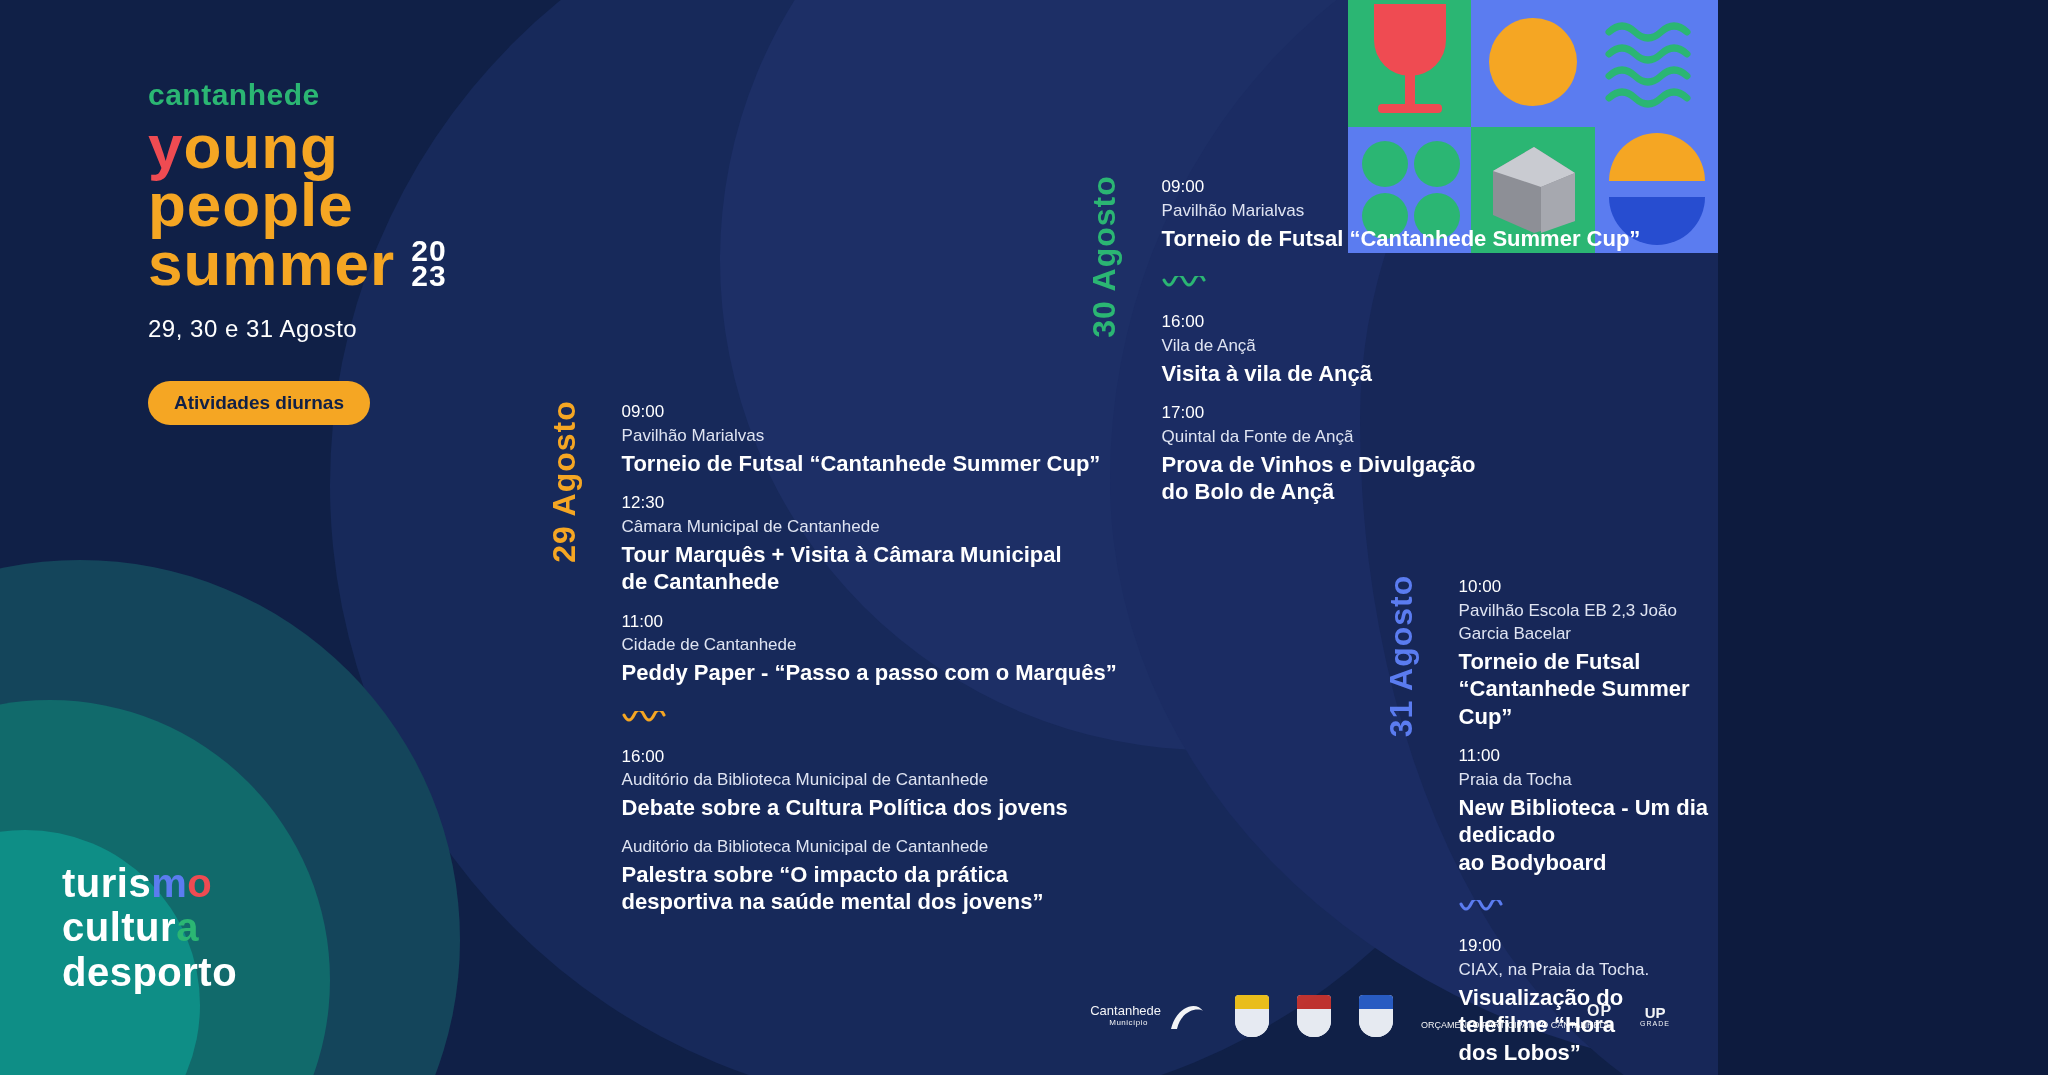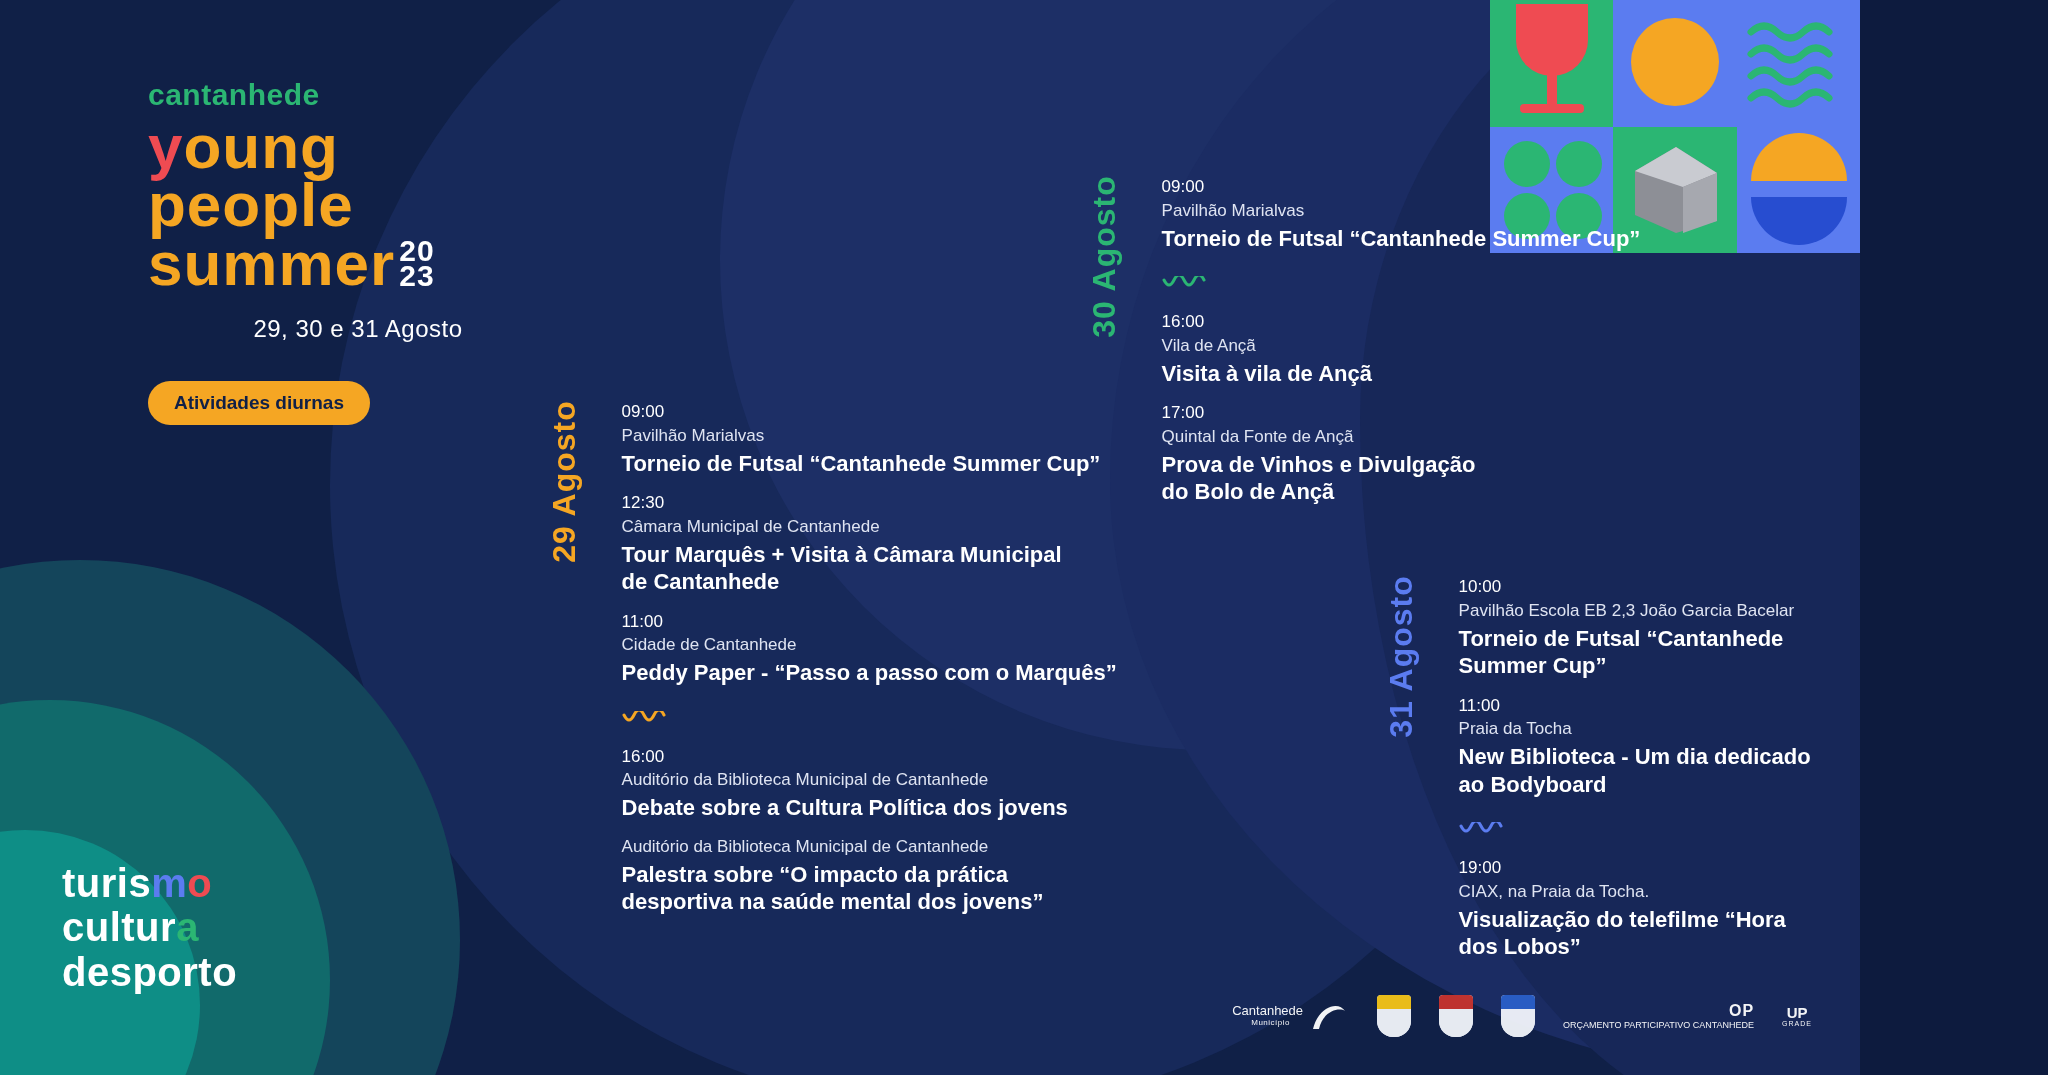--- a/index.html
+++ b/index.html
@@ -9,21 +9,21 @@
   }
   body {
     width: 2048px;
     height: 1075px;
     overflow: hidden;
     font-family: "Liberation Sans", sans-serif;
     color: #ffffff;
   }
   .poster {
     position: relative;
-    width: 1860px;
+    width: 1718px;
     height: 1075px;
     background: #102047;
     overflow: hidden;
   }
 
   
   .bg-layer { position: absolute; inset: 0; overflow: hidden; }
   .blob {
     position: absolute;
     border-radius: 50%;
@@ -160,34 +160,33 @@
   .logo-big {
     font-size: 62px;
     font-weight: 700;
     line-height: 0.94;
     letter-spacing: 1px;
   }
   .logo-big .ln1 .y { color: #ef4b52; }
   .logo-big .ln1 .rest { color: #f5a623; }
   .logo-big .ln2 { color: #f5a623; }
   .logo-big .ln3 { color: #f5a623; }
-  .logo-row3 { display: flex; align-items: flex-end; gap: 4px; }
+  .logo-row3 { display: flex; align-items: flex-end; gap: 16px; }
   .year {
     font-size: 30px;
     font-weight: 700;
     line-height: 0.85;
     color: #ffffff;
     padding-bottom: 4px;
   }
   .logo-dates {
     margin-top: 22px;
     font-size: 24px;
     color: #ffffff;
     letter-spacing: .5px;
-    text-align: center;
   }
   .daytime-badge {
     margin-top: 38px;
     display: inline-block;
     background: #f5a623;
     color: #102047;
     font-weight: 700;
     font-size: 19px;
     padding: 11px 26px;
     border-radius: 22px;

